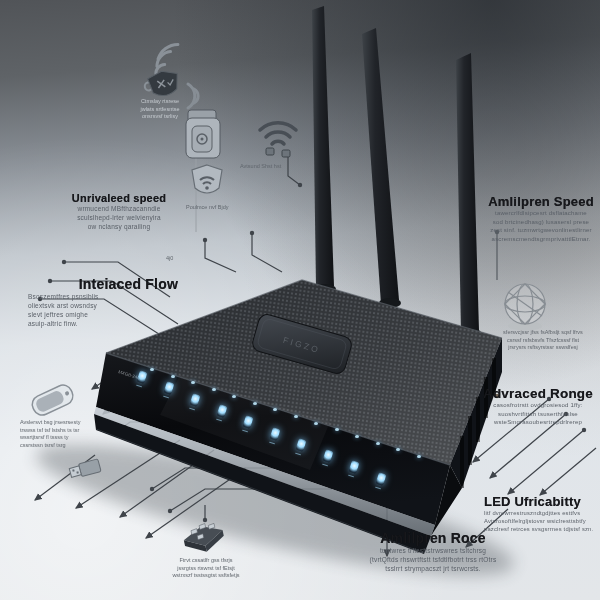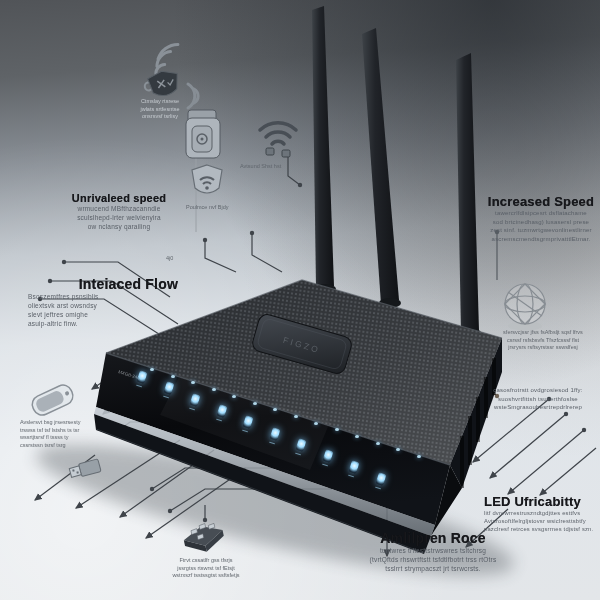--- a/index.html
+++ b/index.html
@@ -291,28 +291,29 @@
     <div class="callout" style="left:28px;top:276px;width:150px;">
       <div class="c-title" style="font-size:14px;text-align:right;">Inteiaced Flow</div>
       <div class="sub">Bsoszemtfres psnsiblis</div>
       <div class="sub">oliextsvk arst owsndsy</div>
       <div class="sub">slevt jeftres omighe</div>
       <div class="sub">asuip-altric finw.</div>
     </div>
 
 
     <div class="callout center" style="left:484px;top:194px;width:114px;">
-      <div class="c-title" style="font-size:13px;">Increased Speed</div>
+      <div class="c-title" style="font-size:13px;">Amlilpren Speed</div>
       <div class="sub" style="font-size:6px;line-height:8.5px;">tawercrlfdlsipcesrt dsflatachame</div>
       <div class="sub" style="font-size:6px;line-height:8.5px;">sod brtcinedhasg) lusasersl prese</div>
       <div class="sub" style="font-size:6px;line-height:8.5px;">zest sinf. tuzmwrtgwevonlinestlirner</div>
       <div class="sub" style="font-size:6px;line-height:8.5px;">ascremscmendtsgrmprivatttlEtmar.</div>
     </div>
 
     <div class="callout center" style="left:478px;top:386px;width:120px;">
+      <div class="c-title" style="font-size:13.5px;">Advraced Ronge</div>
       <div class="sub" style="font-size:6px;line-height:8.5px;">casosfrotrstt ovdgrosiesod 1ffy:</div>
       <div class="sub" style="font-size:6px;line-height:8.5px;">suoshvrtfittsh tsuserthfoslse</div>
       <div class="sub" style="font-size:6px;line-height:8.5px;">wsteSmgrasoubesrtrepdrlrerep</div>
     </div>
 
     <div class="callout center" style="left:366px;top:530px;width:134px;">
       <div class="c-title" style="font-size:14px;">Amlilpren Roce</div>
       <div class="sub">tuntwres trfiesttstrwswres tsltchrsg</div>
       <div class="sub">(tvrtQftds rhswrtftstt tsfdtlfbotrt trss rtOtrs</div>
       <div class="sub">tsslrrt strympacszt jrt tsrwcrsts.</div>

